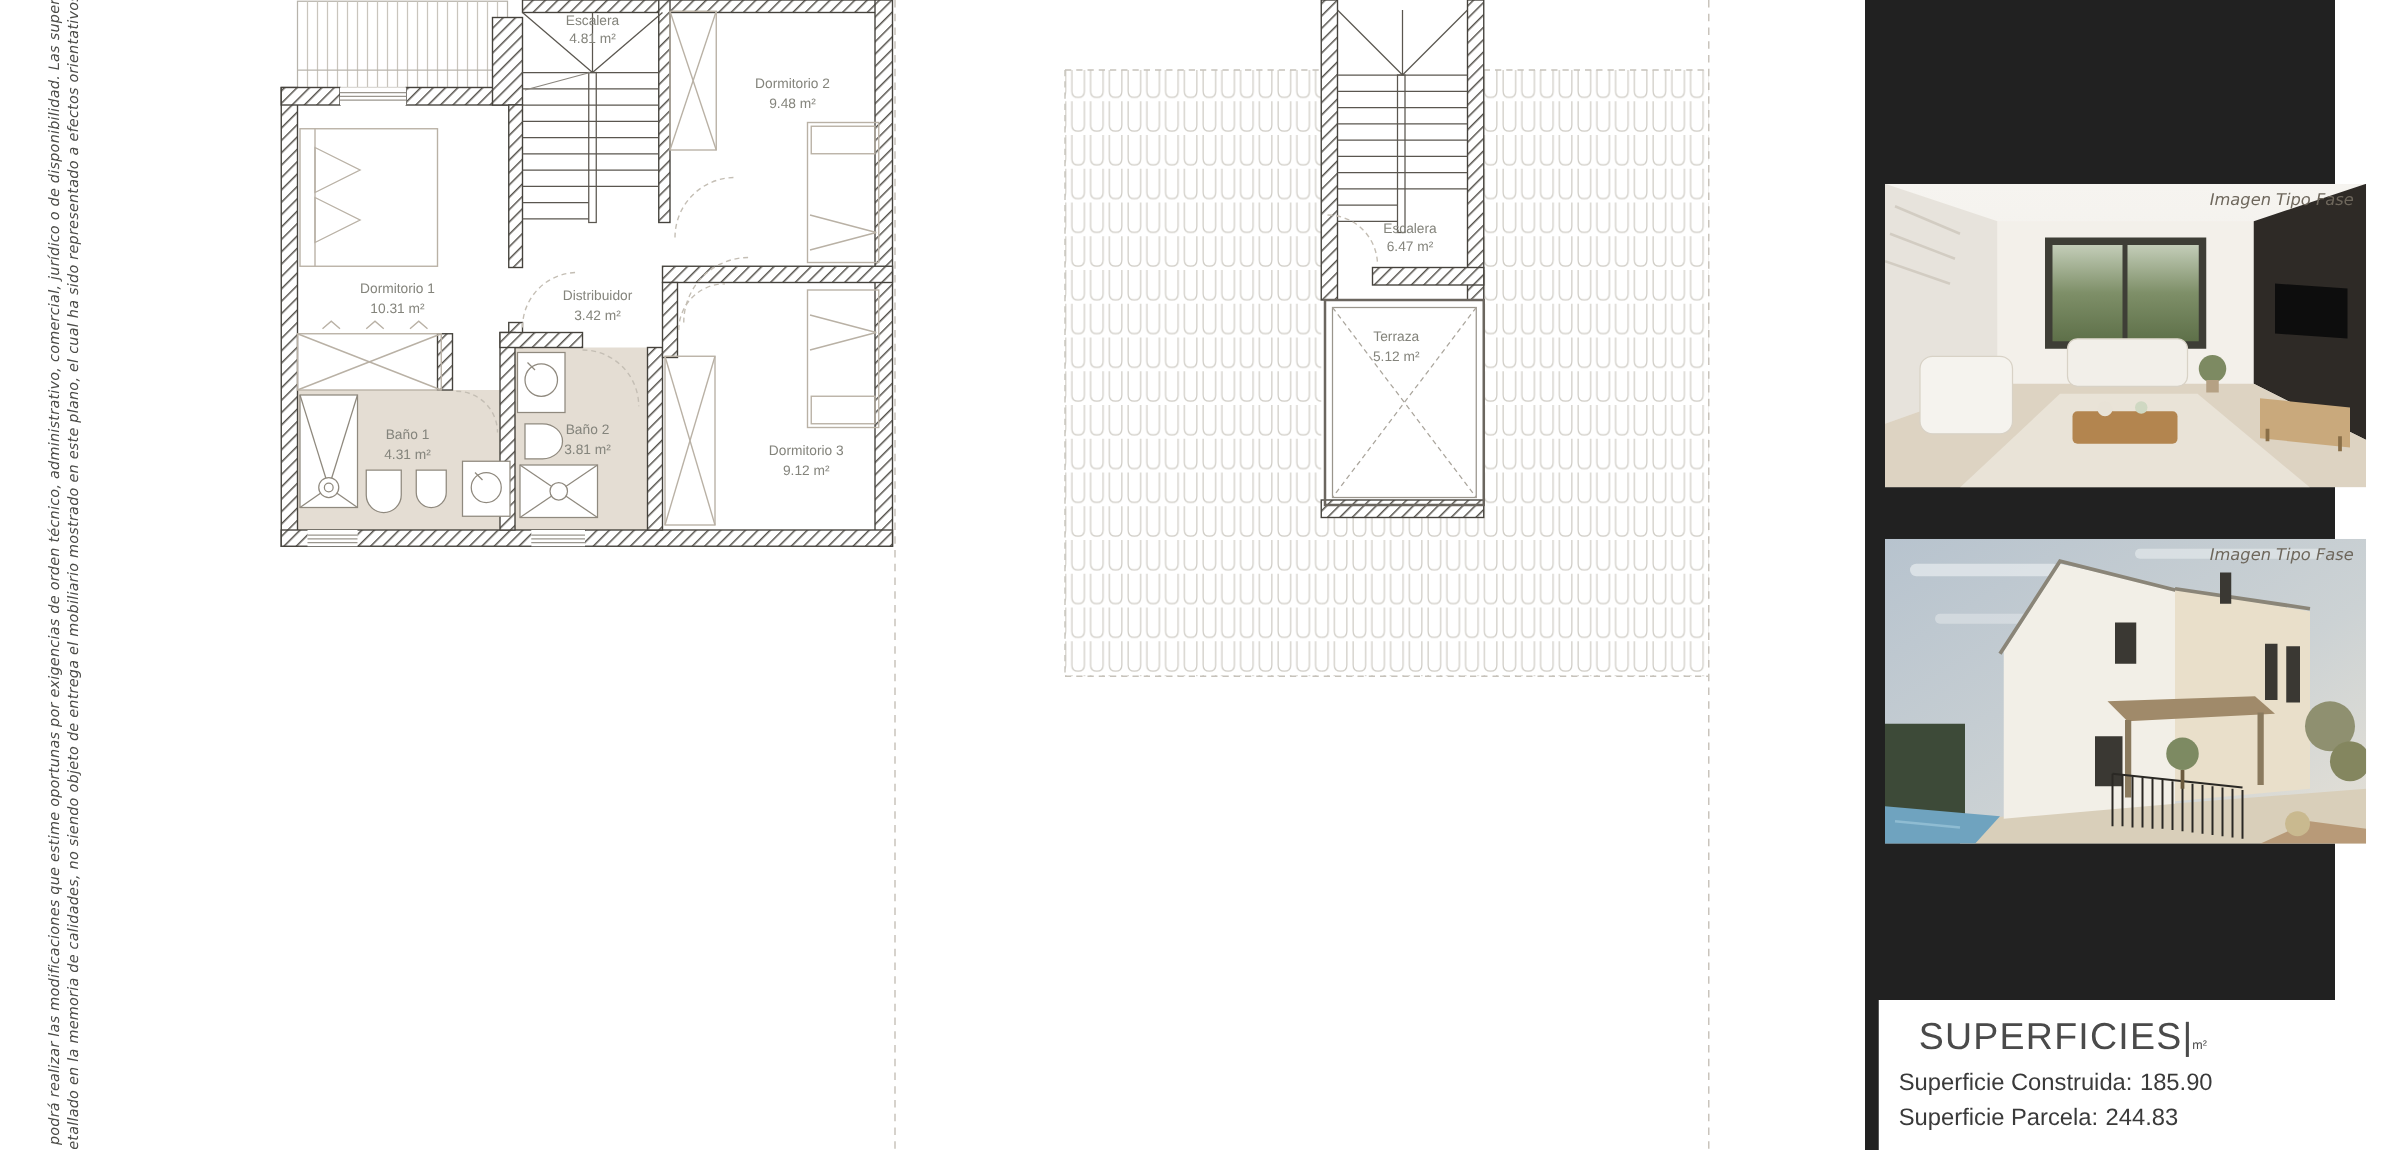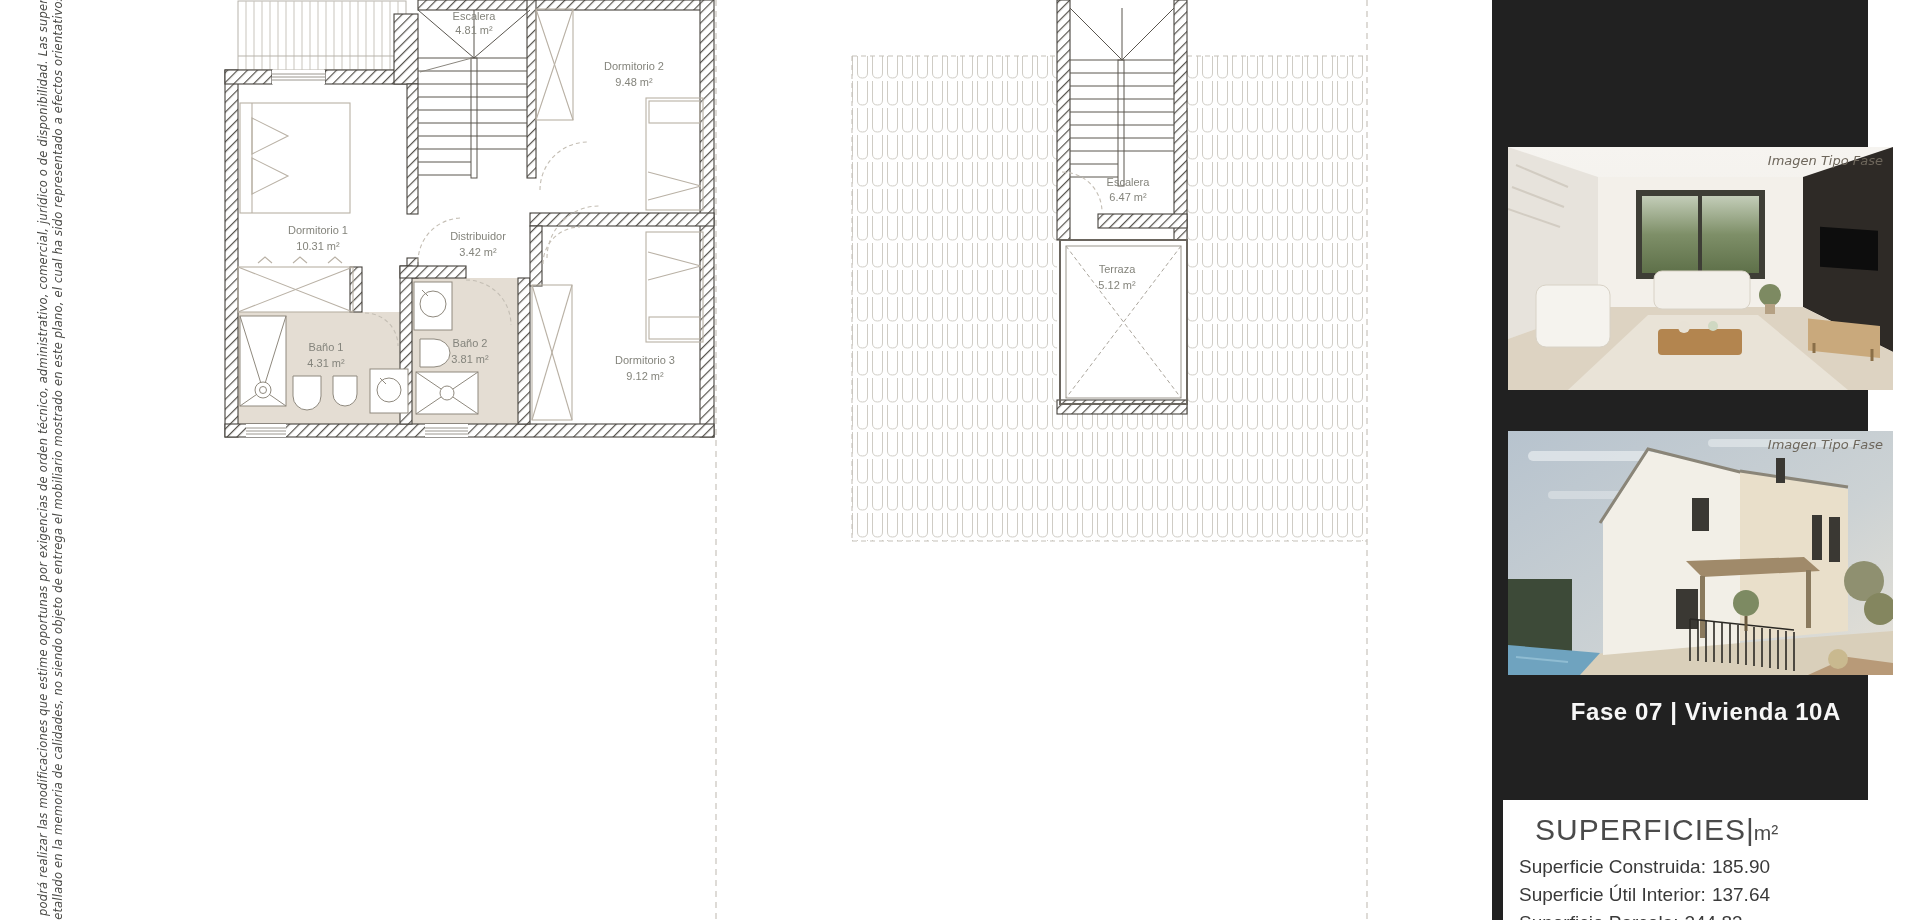--- a/index.html
+++ b/index.html
@@ -30,21 +30,21 @@
   .photo2 { top:431px; height:244px; }
 
   .phase-label { position:absolute; right:27px; top:698px; color:#f7f7f7;
                  font-size:24px; font-weight:600; letter-spacing:.6px; }
 
   .sup-panel { position:absolute; left:11px; top:800px; width:369px; height:130px;
                background:#ffffff; padding:13px 18px 0 16px; color:#3c3c3c; }
   .sup-title-row { white-space:nowrap; margin-bottom:6px; }
   .sup-title { font-size:30px; font-weight:400; letter-spacing:1px; color:#4a4a4a;margin-left:16px; }
   .sup-bar { font-size:30px; font-weight:300; color:#4a4a4a; }
-  .sup-unit { font-size:21px; color:#4a4a4a; }
+  .sup-unit { font-size:10px; color:#4a4a4a; }
   .sup-item { font-size:19px; line-height:28px; color:#3a3a3a; }
   .sup-item .val { margin-left:6px;margin-top:45px; }
 </style>
 </head>
 <body>
 
 <div class="page">
 
   <div class="disclaimer">
     <div>presarial SL podrá realizar las modificaciones que estime oportunas por exigencias de orden técnico, administrativo, comercial, jurídico o de disponibilidad. Las superficies útiles y</div>
@@ -385,30 +385,26 @@
         <circle cx="238" cy="172" r="13" fill="#7d8a62"></circle>
         <line x1="238" y1="185" x2="238" y2="200" stroke="#6b5a3e" stroke-width="3"></line>
         <circle cx="356" cy="150" r="20" fill="#8f9070"></circle>
         <circle cx="372" cy="178" r="16" fill="#84865f"></circle>
         <polygon points="300,244 340,226 385,232 385,244" fill="#b89a78"></polygon>
         <circle cx="330" cy="228" r="10" fill="#c9b98f"></circle>
       </svg>
       <span class="photo-caption">Imagen Tipo Fase</span>
     </div>
 
-    <div class="phase-label">Fase 07 |  Vivienda 10A</div>
 
     <div class="sup-panel">
       <div class="sup-title-row">
         <span class="sup-title">SUPERFICIES</span><span class="sup-bar">|</span><span class="sup-unit">m²</span>
       </div>
       <div class="sup-item">
         <span>Superficie Construida:</span><span class="val">185.90</span>
       </div>
       <div class="sup-item">
-        <span>Superficie Útil Interior:</span><span class="val">137.64</span>
-      </div>
-      <div class="sup-item">
         <span>Superficie Parcela:</span><span class="val">244.83</span>
       </div>
     </div>
   </div>
 </div>
 
 </body></html>

